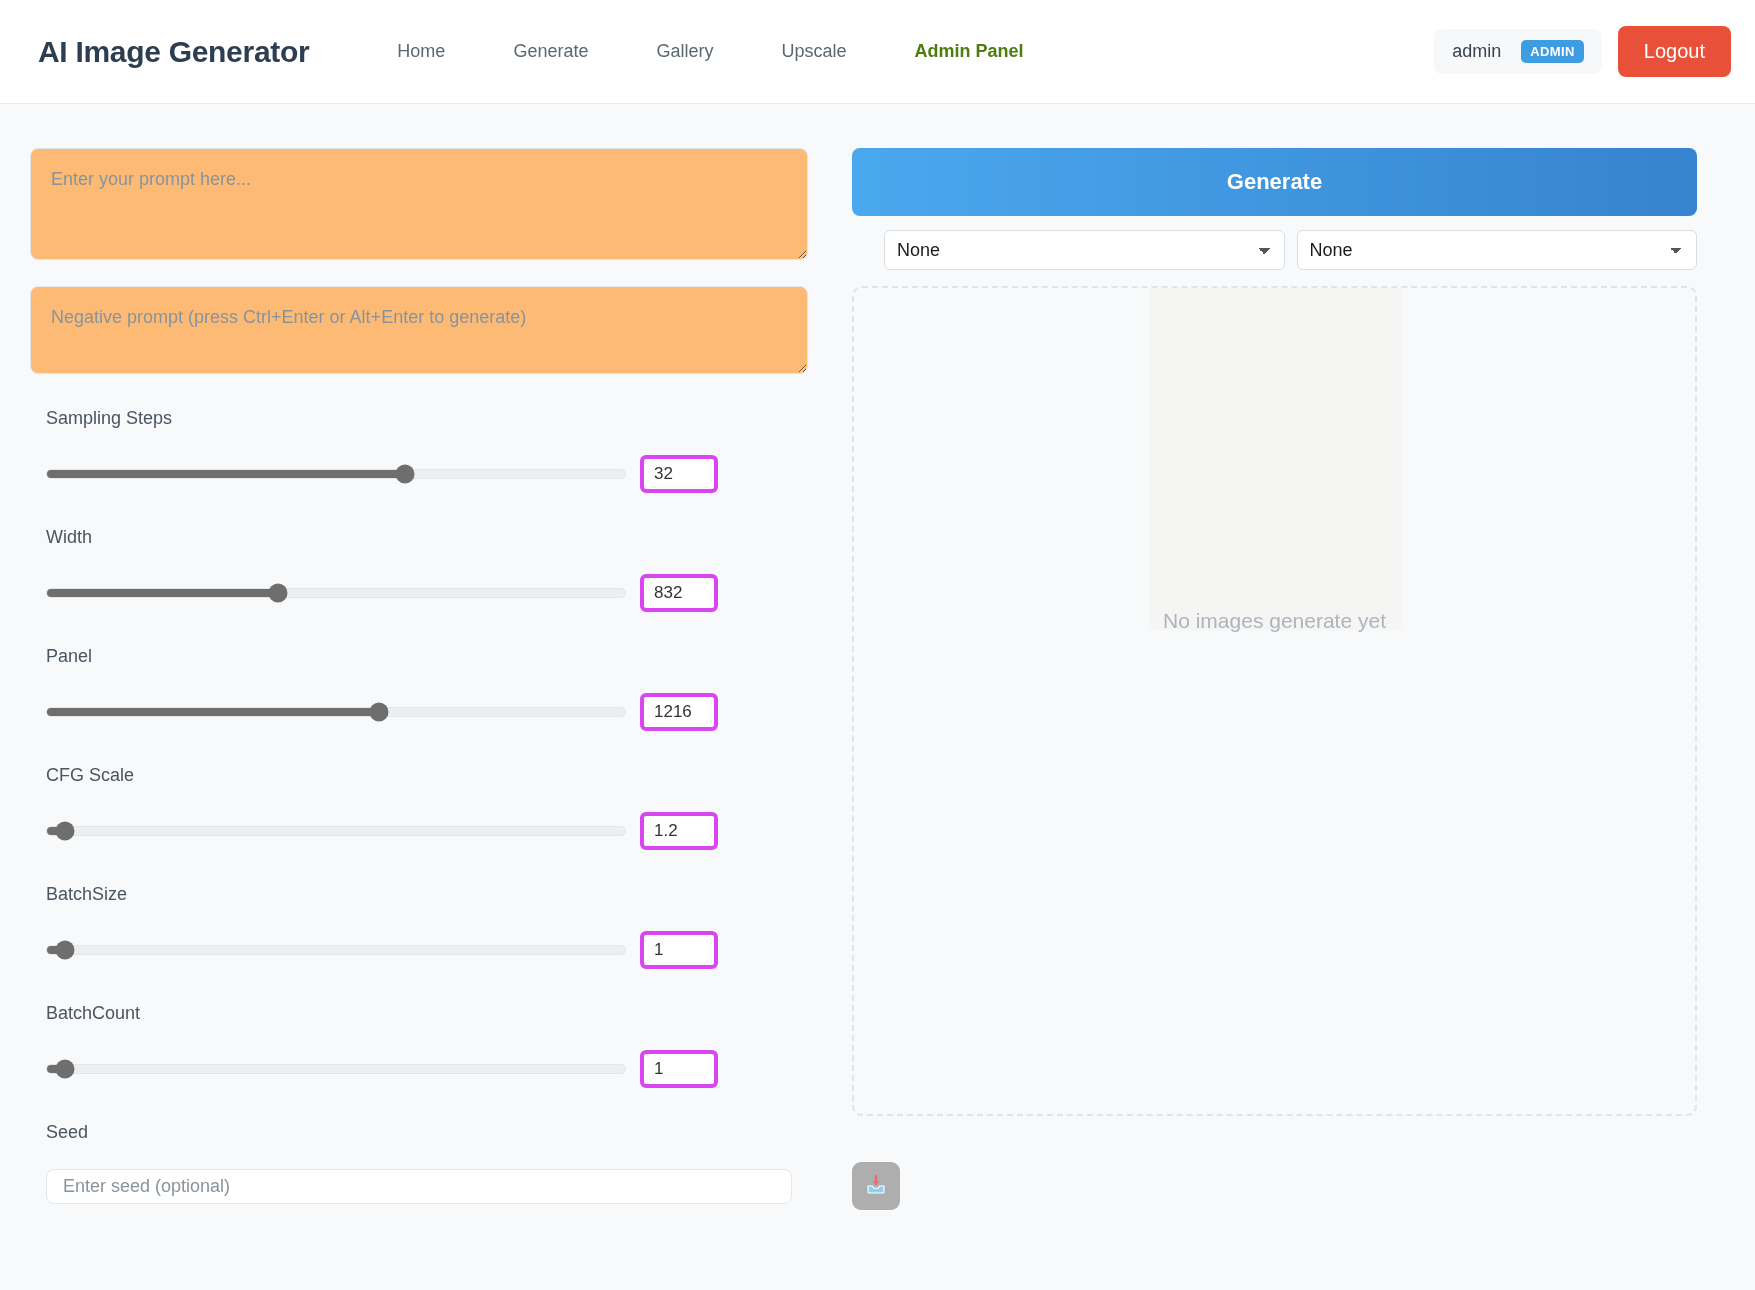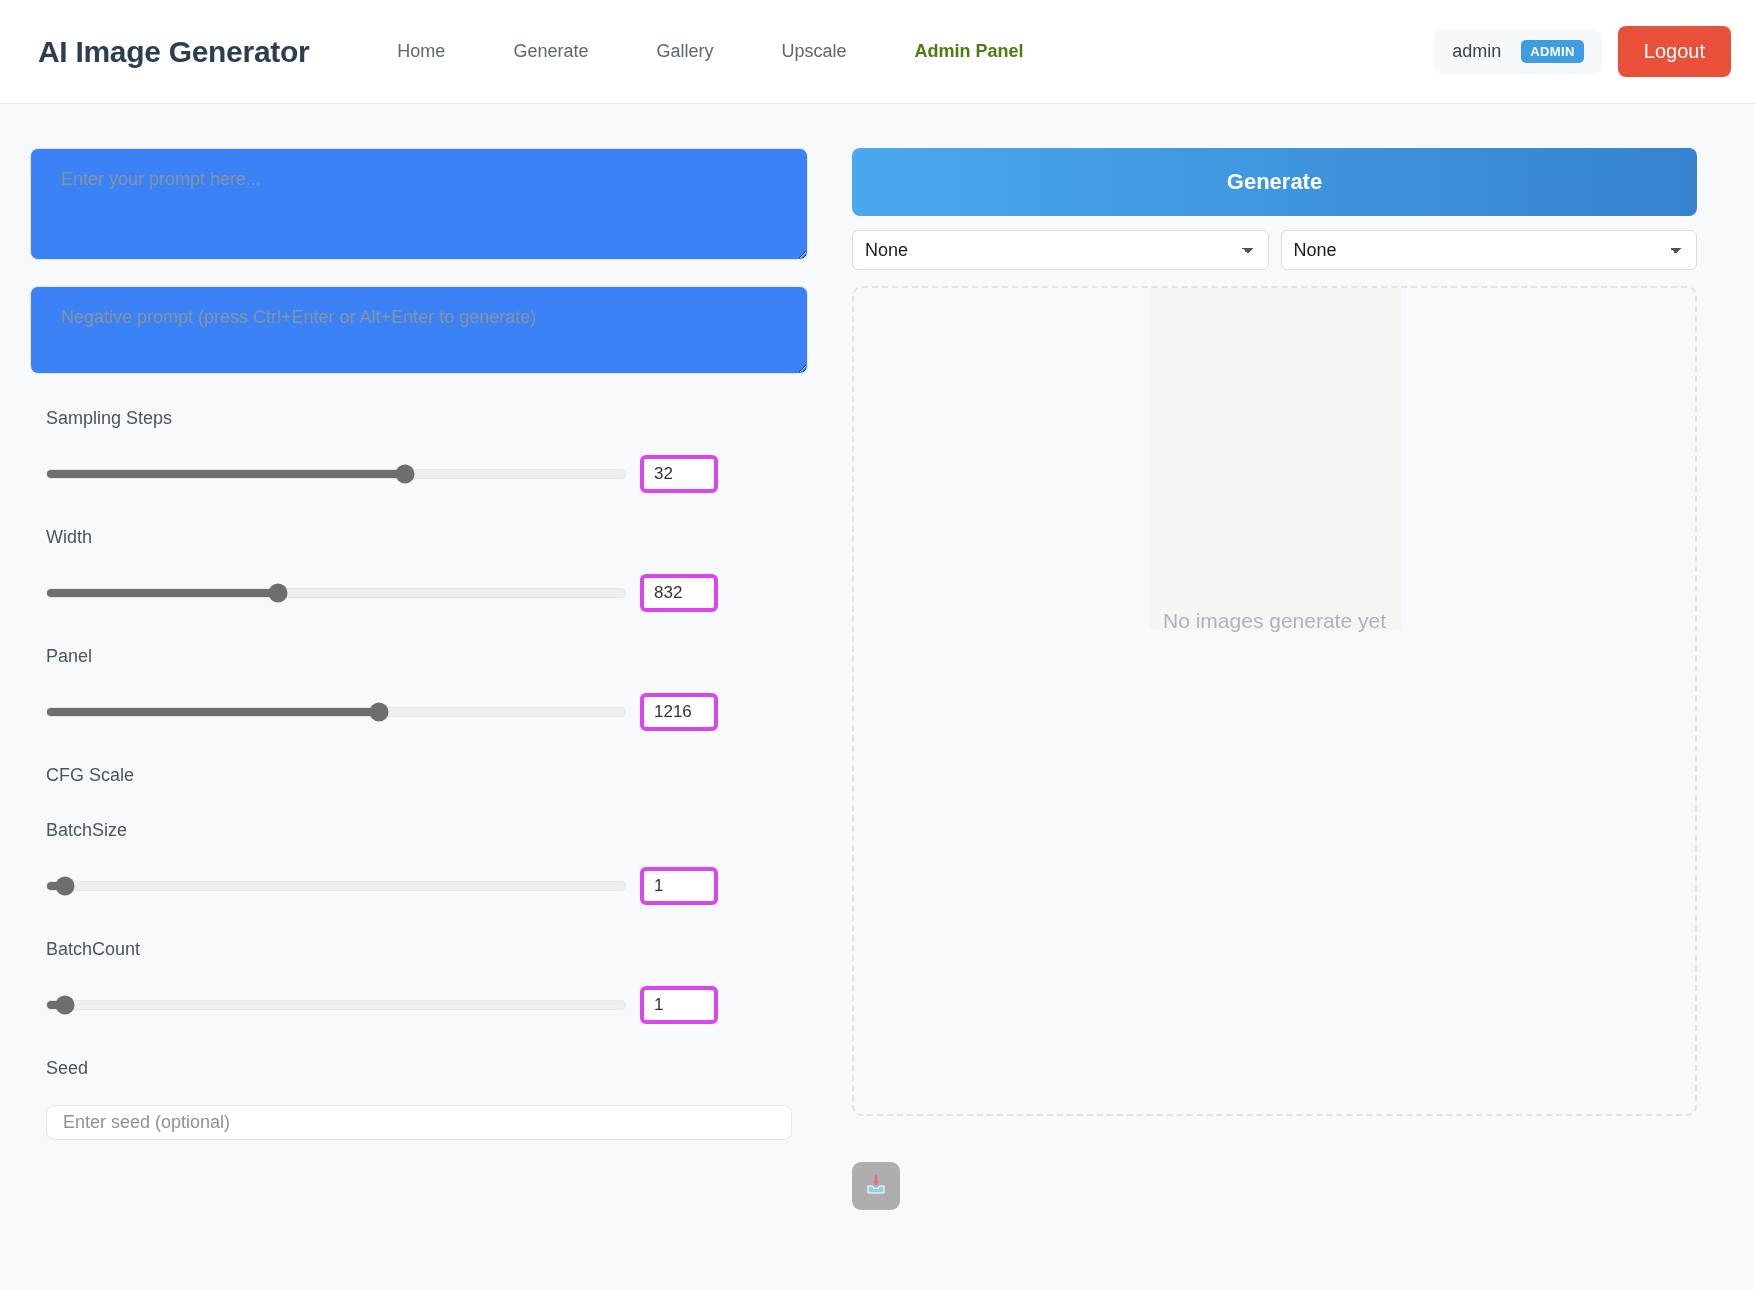--- a/index.html
+++ b/index.html
@@ -98,25 +98,25 @@
   }
   .col-left { width: 800px; flex: none; }
   .col-right { flex: 1; min-width: 0; padding-right: 28px; }
 
   
   .prompt-area {
     width: 778px;
     height: 112px;
     border: 1px solid #e3e7eb;
     border-radius: 8px;
-    background: #3b82f6;
+    background: #fdba74;
     font-family: "Liberation Sans", sans-serif;
     font-size: 18px;
     color: #333;
-    padding: 20px 30px;
+    padding: 20px 20px;
     resize: vertical;
     outline: none;
     display: block;
   }
   .prompt-area::placeholder { color: #8a939c; }
   .prompt-area.negative { height: 88px; margin-top: 26px; }
 
   
   .slider-block { margin-top: 34px; padding-left: 16px; }
   .slider-label {
@@ -195,20 +195,21 @@
     color: #fff;
     font-family: "Liberation Sans", sans-serif;
     font-size: 22px;
     font-weight: bold;
     cursor: pointer;
   }
   .select-row {
     display: flex;
     gap: 12px;
     margin-top: 14px;
+    margin-left: 32px;
   }
   .sel {
     flex: 1;
     height: 40px;
     border: 1px solid #d9dee3;
     border-radius: 6px;
     background: #fff;
     font-family: "Liberation Sans", sans-serif;
     font-size: 18px;
     color: #1b1b1b;
@@ -322,20 +323,27 @@
         <div class="track">
           <div class="fill" style="width:57.5%"></div>
           <div class="knob" style="left:57.5%"></div>
         </div>
         <input class="num-box" value="1216" style="">
       </div>
     </div>
 
     <div class="slider-block">
       <div class="slider-label">CFG Scale</div>
+      <div class="slider-row">
+        <div class="track">
+          <div class="fill" style="width:3.2%"></div>
+          <div class="knob" style="left:3.2%"></div>
+        </div>
+        <input class="num-box" value="1.2" style="">
+      </div>
     </div>
 
     <div class="slider-block">
       <div class="slider-label">BatchSize</div>
       <div class="slider-row">
         <div class="track">
           <div class="fill" style="width:3.2%"></div>
           <div class="knob" style="left:3.2%"></div>
         </div>
         <input class="num-box" value="1" style="">

